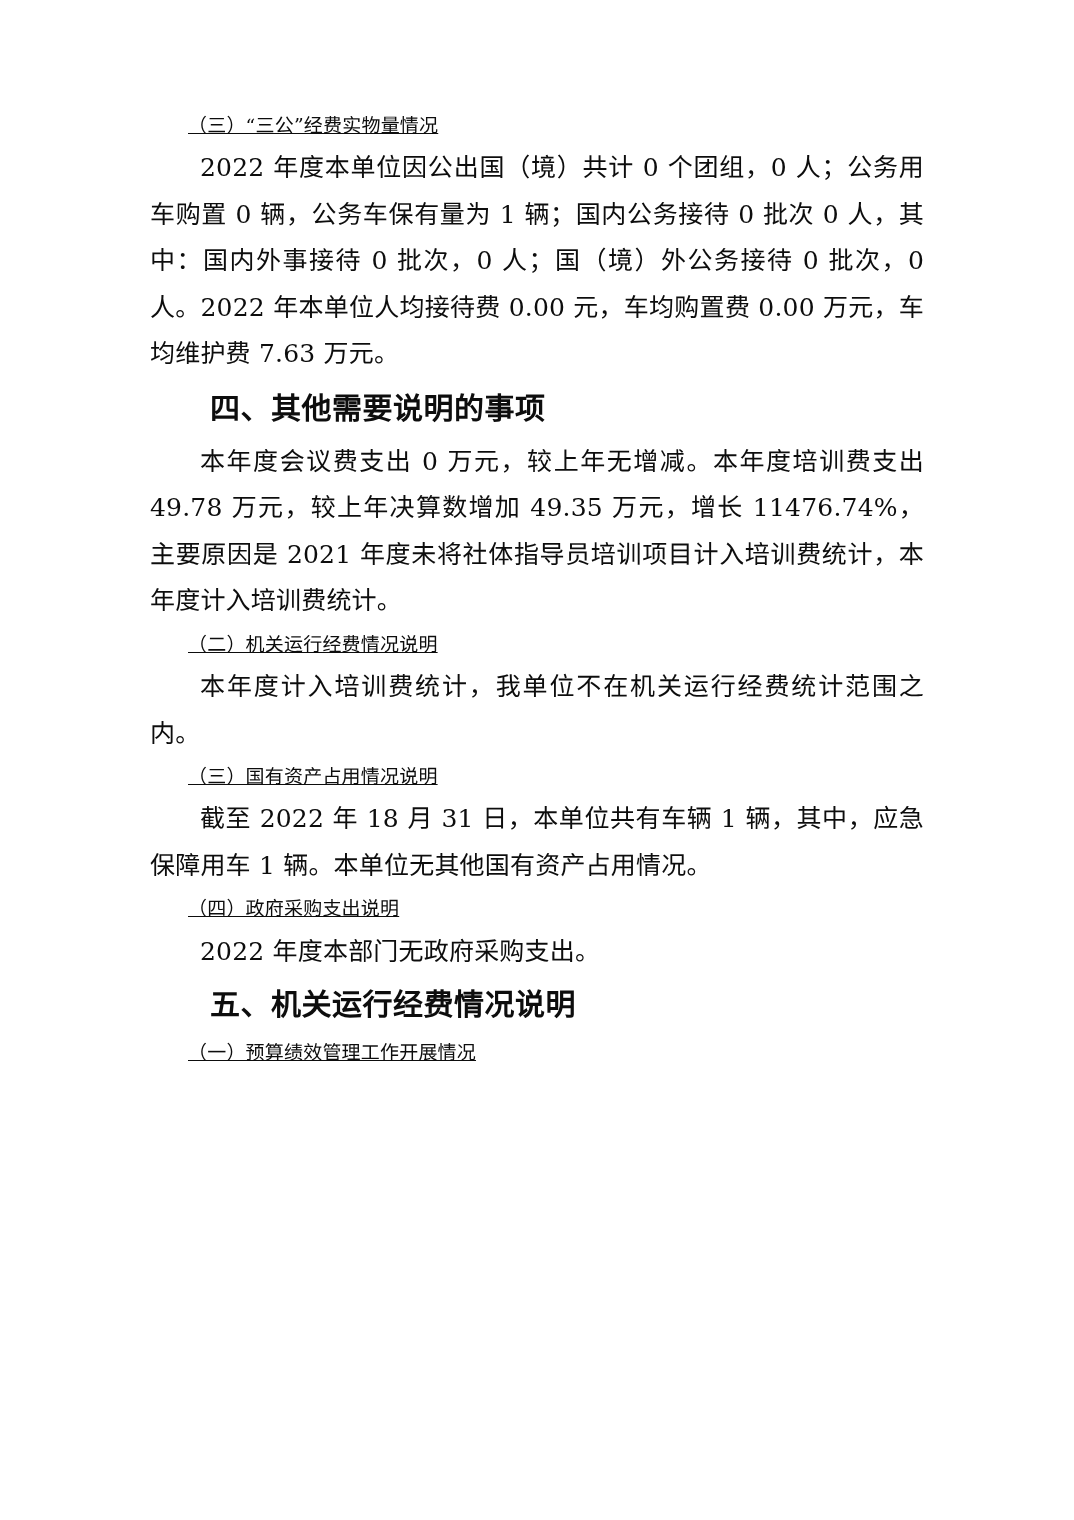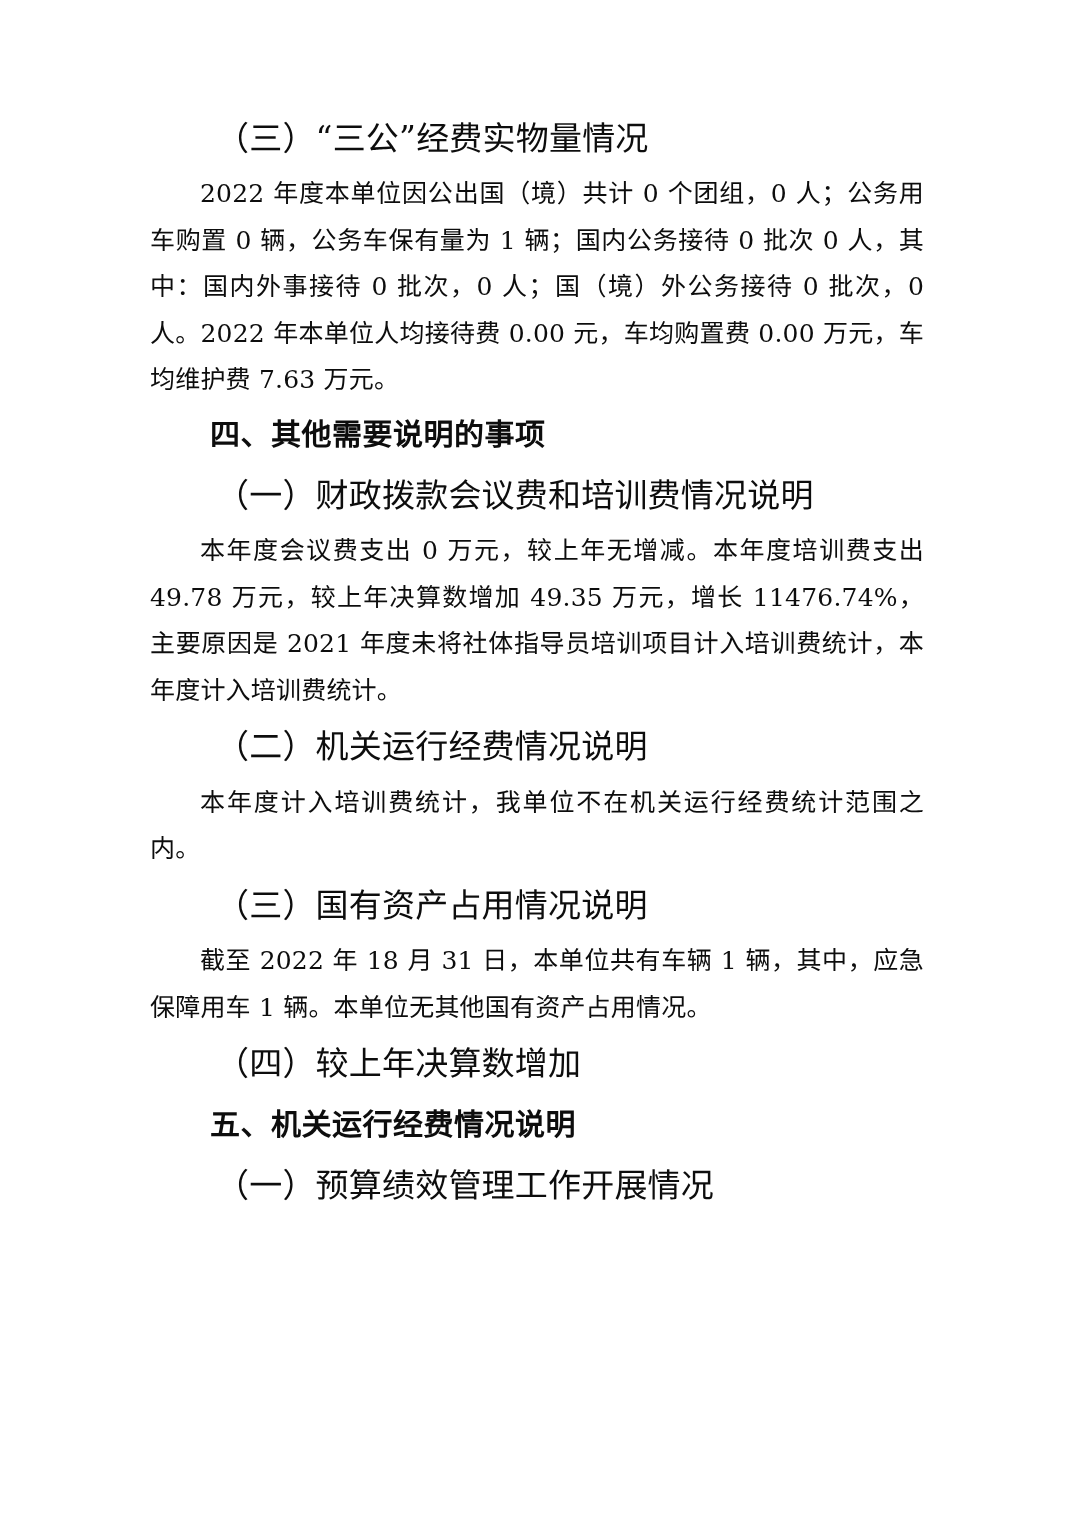--- a/index.html
+++ b/index.html
@@ -29,25 +29,26 @@
   .para {
     font-size: 25px;
     line-height: 1.86;
     text-align: justify;
     text-justify: inter-ideograph;
     text-indent: 2em;
     letter-spacing: 0.2px;
     margin-bottom: 2px;
   }
   .sub-heading {
-    font-size: 33px;
+    font-size: 19px;
     line-height: 1.86;
     text-indent: 2em;
     letter-spacing: 0.2px;
     margin-bottom: 2px;
+    text-decoration: underline;
   }
   .section-heading {
     font-size: 30px;
     line-height: 1.9;
     text-indent: 2em;
     font-weight: bold;
     font-family: "DejaVu Sans", "Liberation Sans", sans-serif;
     letter-spacing: 0.5px;
     margin-bottom: 2px;
   }
@@ -60,33 +61,33 @@
 
 <div class="page">
   <div class="doc-body">
 
     <p class="sub-heading">（三）“三公”经费实物量情况</p>
 
     <p class="para">2022 年度本单位因公出国（境）共计 0 个团组，0 人；公务用车购置 0 辆，公务车保有量为 1 辆；国内公务接待 0 批次 0 人，其中：国内外事接待 0 批次，0 人；国（境）外公务接待 0 批次，0 人。2022 年本单位人均接待费 0.00 元，车均购置费 0.00 万元，车均维护费 7.63 万元。</p>
 
     <p class="section-heading">四、其他需要说明的事项</p>
 
-    <p class="sub-heading">（一）财政拨款会议费和培训费情况说明</p>
 
     <p class="para">本年度会议费支出 0 万元，较上年无增减。本年度培训费支出 49.78 万元，较上年决算数增加 49.35 万元，增长 11476.74%，主要原因是 2021 年度未将社体指导员培训项目计入培训费统计，本年度计入培训费统计。</p>
 
     <p class="sub-heading">（二）机关运行经费情况说明</p>
 
     <p class="para">本年度计入培训费统计，我单位不在机关运行经费统计范围之内。</p>
 
     <p class="sub-heading">（三）国有资产占用情况说明</p>
 
     <p class="para">截至 2022 年 18 月 31 日，本单位共有车辆 1 辆，其中，应急保障用车 1 辆。本单位无其他国有资产占用情况。</p>
 
-    <p class="sub-heading">（四）较上年决算数增加</p>
+    <p class="sub-heading">（四）政府采购支出说明</p>
 
+    <p class="para tight">2022 年度本部门无政府采购支出。</p>
 
     <p class="section-heading">五、机关运行经费情况说明</p>
 
     <p class="sub-heading">（一）预算绩效管理工作开展情况</p>
 
   </div>
 </div>
 
 </body></html>

